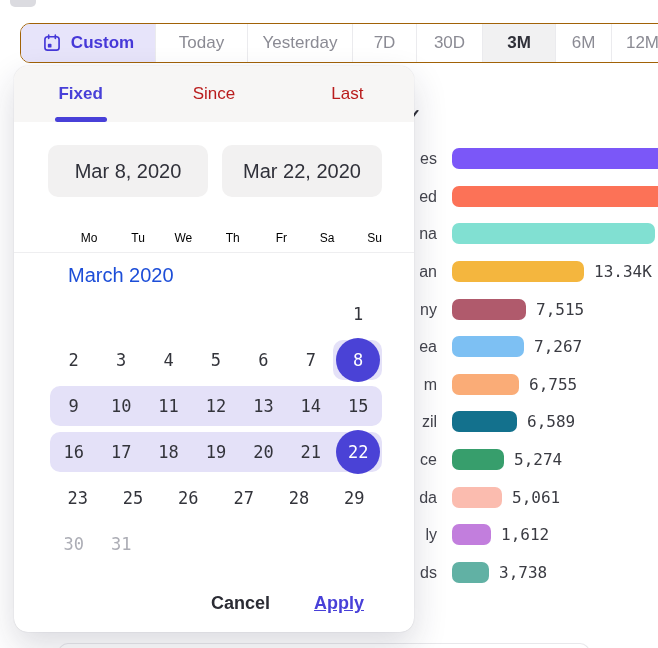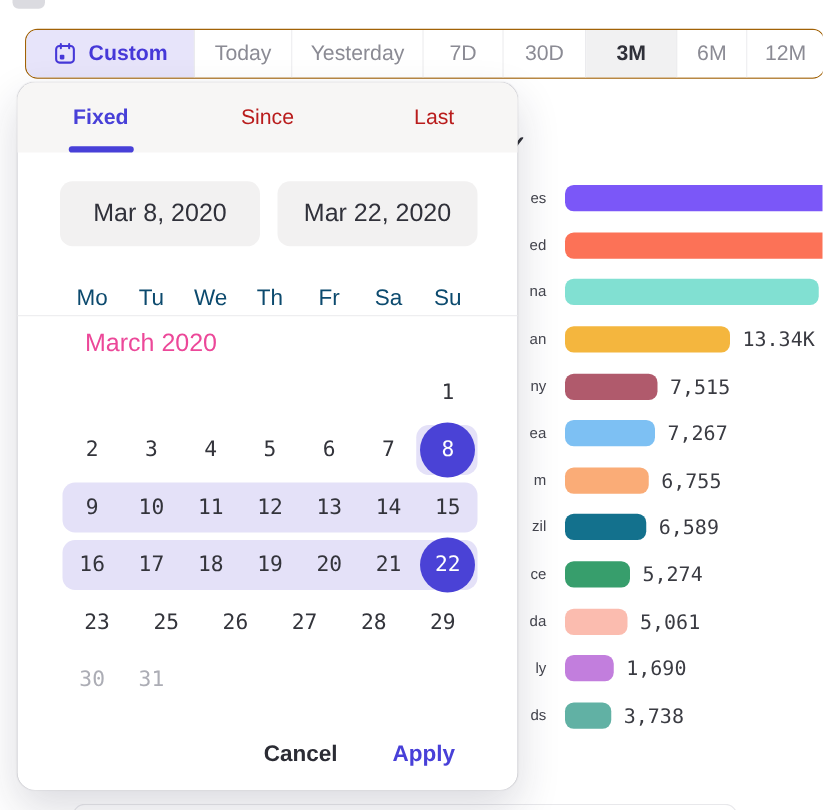--- a/index.html
+++ b/index.html
@@ -21,21 +21,21 @@
   .seg { display:flex; align-items:center; justify-content:center; gap:9px;
     font-size:17px; color:#8b8b94; border-right:1px solid #ebebee; cursor:pointer;
     background:#fff; height:100%; }
   .seg:last-child { border-right:none; }
   .seg.custom { background:#e7e4fa; color:#4638d8; font-weight:700; }
   .seg.active3m { background:#f1f1f2; color:#2f3039; font-weight:700; }
   .seg svg { display:block; }
 
   
   .chart { position:absolute; inset:0; z-index:1; }
-  .chart-row-label { position:absolute; right:221px; font-size:12px; color:#44454d;
+  .chart-row-label { position:absolute; right:221px; font-size:16px; color:#44454d;
     white-space:nowrap; line-height:21px; }
   .chart-bar { position:absolute; left:452px; height:21px; border-radius:7px; }
   .chart-value { position:absolute; font-size:16px; color:#3a3b42; line-height:21px;
     white-space:nowrap; }
   .checkmark { position:absolute; left:407px; top:105px; font-size:17px; color:#2f3037;
     font-weight:700; z-index:1; }
 
   
   .bottom-card { position:absolute; left:58px; top:643px; width:532px; height:10px;
     background:#fff; border:1px solid #e8e8eb; border-bottom:none;
@@ -52,46 +52,46 @@
   .tab.active { color:#4840d8; font-weight:700; }
   .tab-underline { position:absolute; left:41px; bottom:0; width:52px; height:5px;
     background:#4840d8; border-radius:3px; }
 
   .date-inputs { position:absolute; left:34px; top:79px; display:flex; gap:14px; }
   .date-input { width:160px; height:52px; background:#f2f1f1; border-radius:10px;
     display:flex; align-items:center; justify-content:center;
     font-size:20px; color:#30313a; cursor:pointer; }
 
   .weekdays { position:absolute; left:36px; top:158px; width:332px; display:flex; }
-  .weekday { flex:1; text-align:center; font-size:18px; color:#0c4a6e; line-height:28px; }
+  .weekday { flex:1; text-align:right; font-size:12px; color:#000000; line-height:28px; }
 
   .wk-divider { position:absolute; left:0; top:186px; width:100%; height:1px; background:#eeeef0; }
 
   .month-title { position:absolute; left:54px; top:198px; font-size:20px;
-    font-weight:500; color:#ec4899; }
+    font-weight:500; color:#1d4ed8; }
 
   .weeks { position:absolute; left:36px; top:225px; width:332px; }
   .week { position:relative; height:46px; }
   .range-bg { position:absolute; top:3px; bottom:3px; background:#e4e1f8; border-radius:10px; }
   .range-bg.full { left:0; right:0; }
   .range-bg.last-cell { right:0; width:49px; }
   .week-cells { position:absolute; inset:0; display:flex; }
   .day-cell { flex:1; position:relative; display:flex; align-items:center;
     justify-content:center; cursor:pointer; }
   .day-num { position:relative; z-index:2; font-family:"DejaVu Sans Mono", monospace;
     font-size:17px; color:#33343b; }
   .day-num.muted { color:#acadb5; }
   .day-num.selected { color:#fff; }
   .day-circle { position:absolute; width:44px; height:44px; border-radius:50%;
     background:#4a42d6; z-index:1; }
 
   .popup-footer { position:absolute; right:50px; bottom:18px; display:flex;
     gap:44px; align-items:center; }
   .btn-cancel { font-size:18px; font-weight:700; color:#2b2c34; cursor:pointer; }
-  .btn-apply { font-size:18px; font-weight:700; color:#4840d8; cursor:pointer; }
+  .btn-apply { font-size:18px; font-weight:700; color:#4840d8; cursor:pointer;text-decoration:underline; }
 </style>
 </head>
 <body>
 
 <div class="top-blob"></div>
 
 <div class="chart" id="chart">
     <div class="chart-row-label" style="top: 148px;">es</div>
     <div class="chart-bar" style="top: 148px; width: 215px; background: rgb(123, 87, 248); border-radius: 7px 0px 0px 7px;"></div>
     <div class="chart-row-label" style="top: 186px;">ed</div>
@@ -114,39 +114,39 @@
     <div class="chart-bar" style="top: 411px; width: 65px; background: rgb(19, 113, 141);"></div>
     <div class="chart-value mono" style="top: 411px; left: 527px;">6,589</div>
     <div class="chart-row-label" style="top: 449px;">ce</div>
     <div class="chart-bar" style="top: 449px; width: 52px; background: rgb(55, 158, 108);"></div>
     <div class="chart-value mono" style="top: 449px; left: 514px;">5,274</div>
     <div class="chart-row-label" style="top: 487px;">da</div>
     <div class="chart-bar" style="top: 487px; width: 50px; background: rgb(251, 188, 175);"></div>
     <div class="chart-value mono" style="top: 487px; left: 512px;">5,061</div>
     <div class="chart-row-label" style="top: 524px; padding-left: 32px;">ly</div>
     <div class="chart-bar" style="top: 524px; width: 39px; background: rgb(194, 126, 221);"></div>
-    <div class="chart-value mono" style="top: 524px; left: 501px;">1,690</div>
+    <div class="chart-value mono" style="top: 524px; left: 501px;">1,612</div>
     <div class="chart-row-label" style="top: 562px;">ds</div>
     <div class="chart-bar" style="top: 562px; width: 37px; background: rgb(97, 177, 164);"></div>
     <div class="chart-value mono" style="top: 562px; left: 499px;">3,738</div>
   </div>
 <div class="checkmark">✓</div>
 
 <div class="bottom-card"></div>
 
 <div class="toolbar" id="toolbar">
     <div class="seg custom" style="width: 135px;">
       <svg width="20" height="20" viewBox="0 0 24 24" fill="none">
         <rect x="3.5" y="4.5" width="17" height="16" rx="3.2" stroke="#4638d8" stroke-width="2"></rect>
         <path d="M8 2.6v4M16 2.6v4" stroke="#4638d8" stroke-width="2" stroke-linecap="round"></path>
         <rect x="7" y="13" width="4.4" height="4.4" rx="1" fill="#4638d8"></rect>
       </svg>
       <span>Custom</span>
     </div>
-    <div class="seg" style="width: 78px;">
+    <div class="seg" style="width: 92px;">
       <span>Today</span>
     </div>
     <div class="seg" style="width: 105px; justify-content: center;">
       <span>Yesterday</span>
     </div>
     <div class="seg" style="width: 64px;">
       <span>7D</span>
     </div>
     <div class="seg" style="width: 66px;">
       <span>30D</span>

